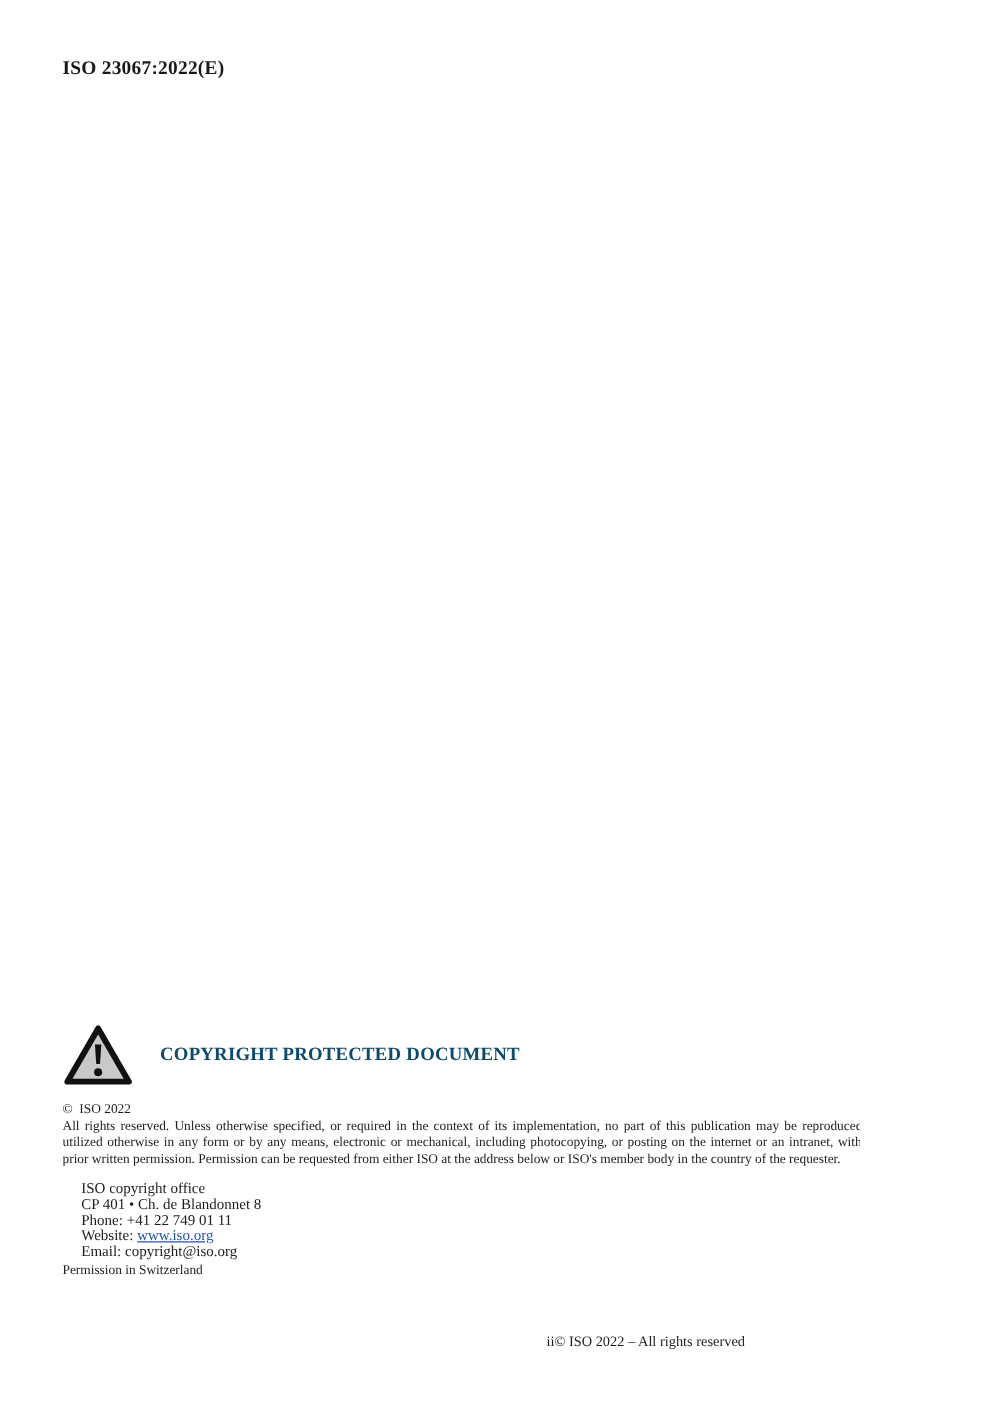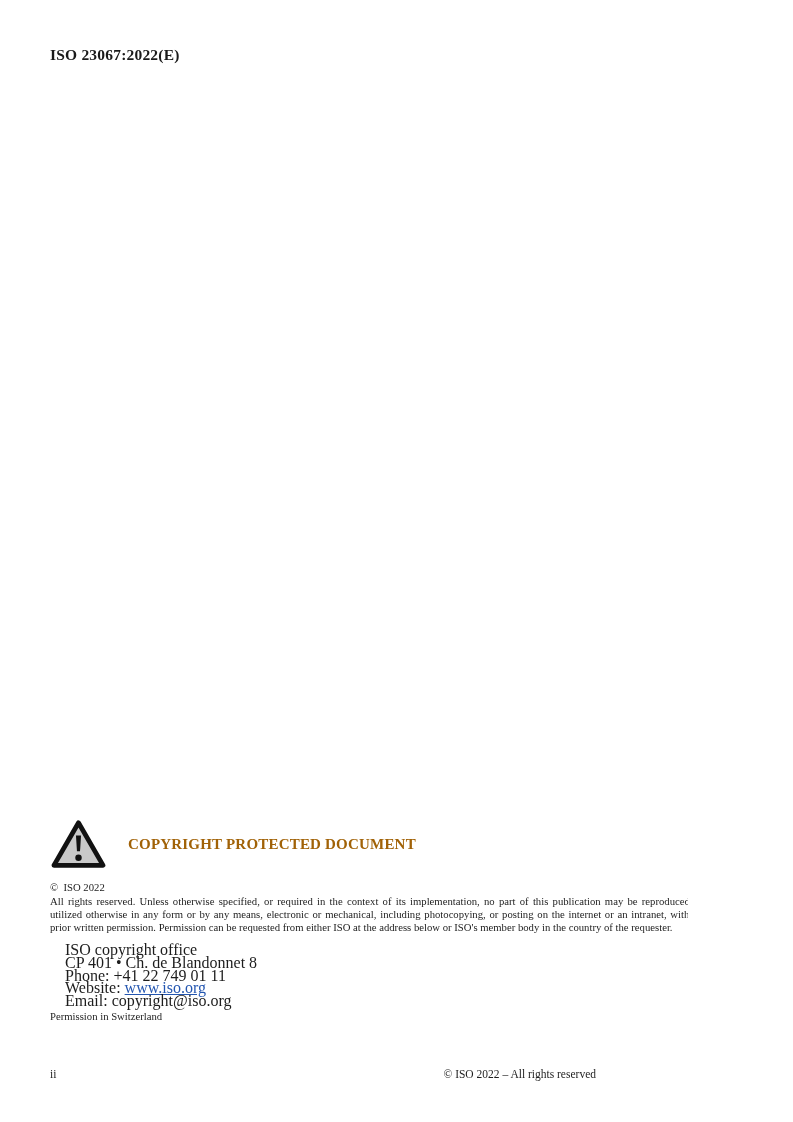--- a/index.html
+++ b/index.html
@@ -31,54 +31,54 @@
     display: flex;
     align-items: center;
     height: 56px;
   }
   .cpd-row svg { display: block; flex: 0 0 auto; }
   .cpd-heading {
     margin-left: 21px;
     font-weight: bold;
     font-size: 15px;
     letter-spacing: 0.2px;
-    color: #a16207;
+    color: #0c4a6e;
   }
   .cpd-year {
     margin-top: 9px;
     font-size: 10.7px;
   }
   .cpd-body {
     margin: 2px 0 0 0;
     text-align: justify;
     font-size: 10.7px;
     line-height: 13px;
   }
   .address {
     margin-top: 10px;
     padding-left: 15px;
-    font-size: 16px;
+    font-size: 12px;
     line-height: 12.8px;
   }
   .website-link {
     color: #2456b0;
     text-decoration: underline;
     cursor: pointer;
   }
   .published {
     margin-top: 2px;
     font-size: 10.7px;
   }
   .footer {
     position: absolute;
     left: 50px;
     right: 92px;
     top: 1068px;
     display: flex;
-    justify-content: space-between;
+    justify-content: flex-end;
     align-items: baseline;
     font-size: 11.5px;
   }
 </style>
 </head>
 <body>
 
 <div class="page">
 
   <div class="header">ISO 23067:2022(E)</div>

